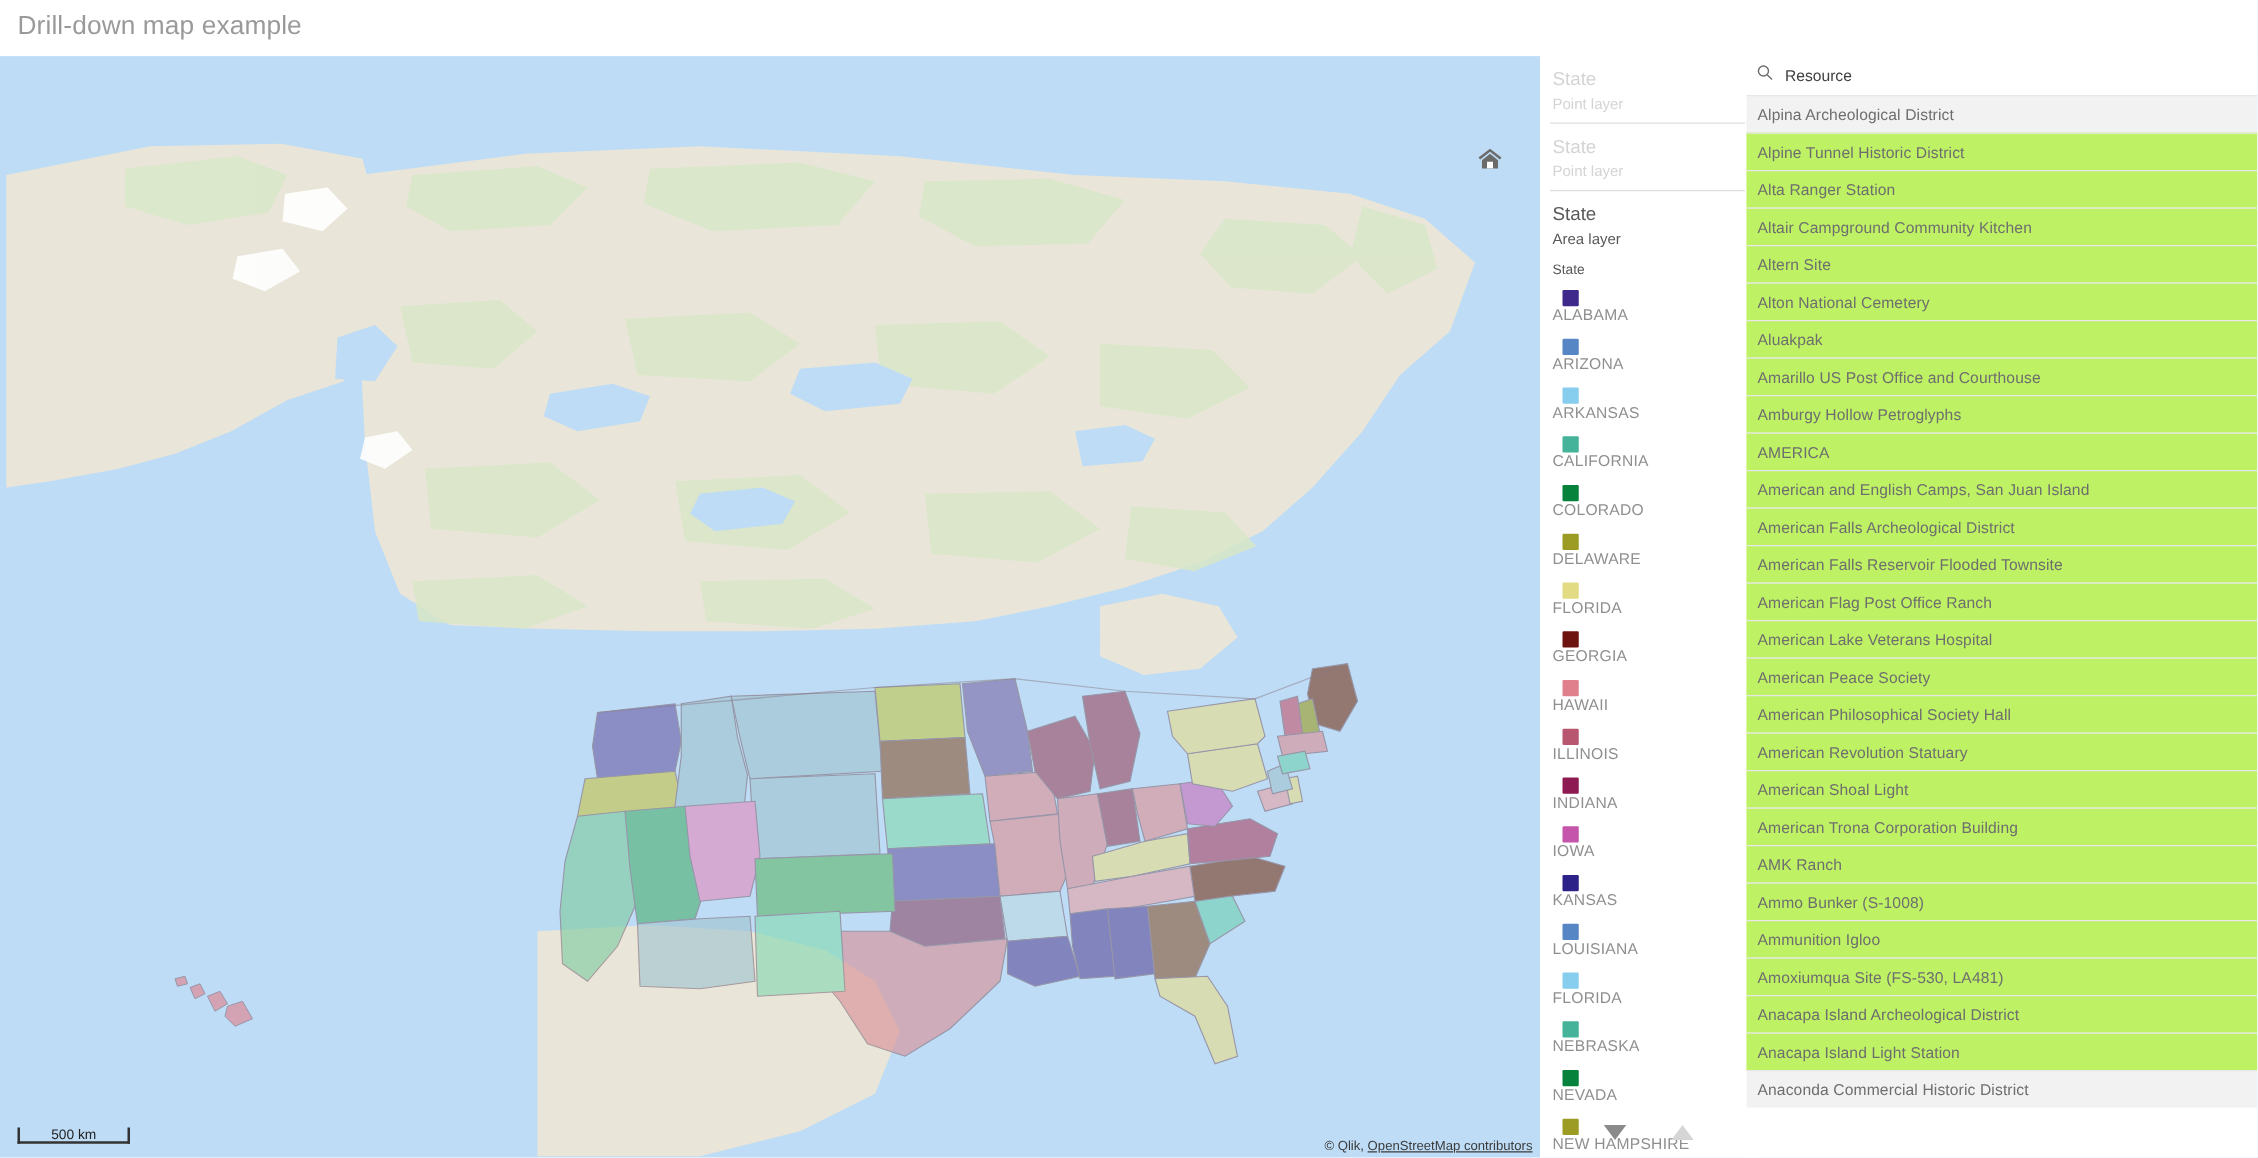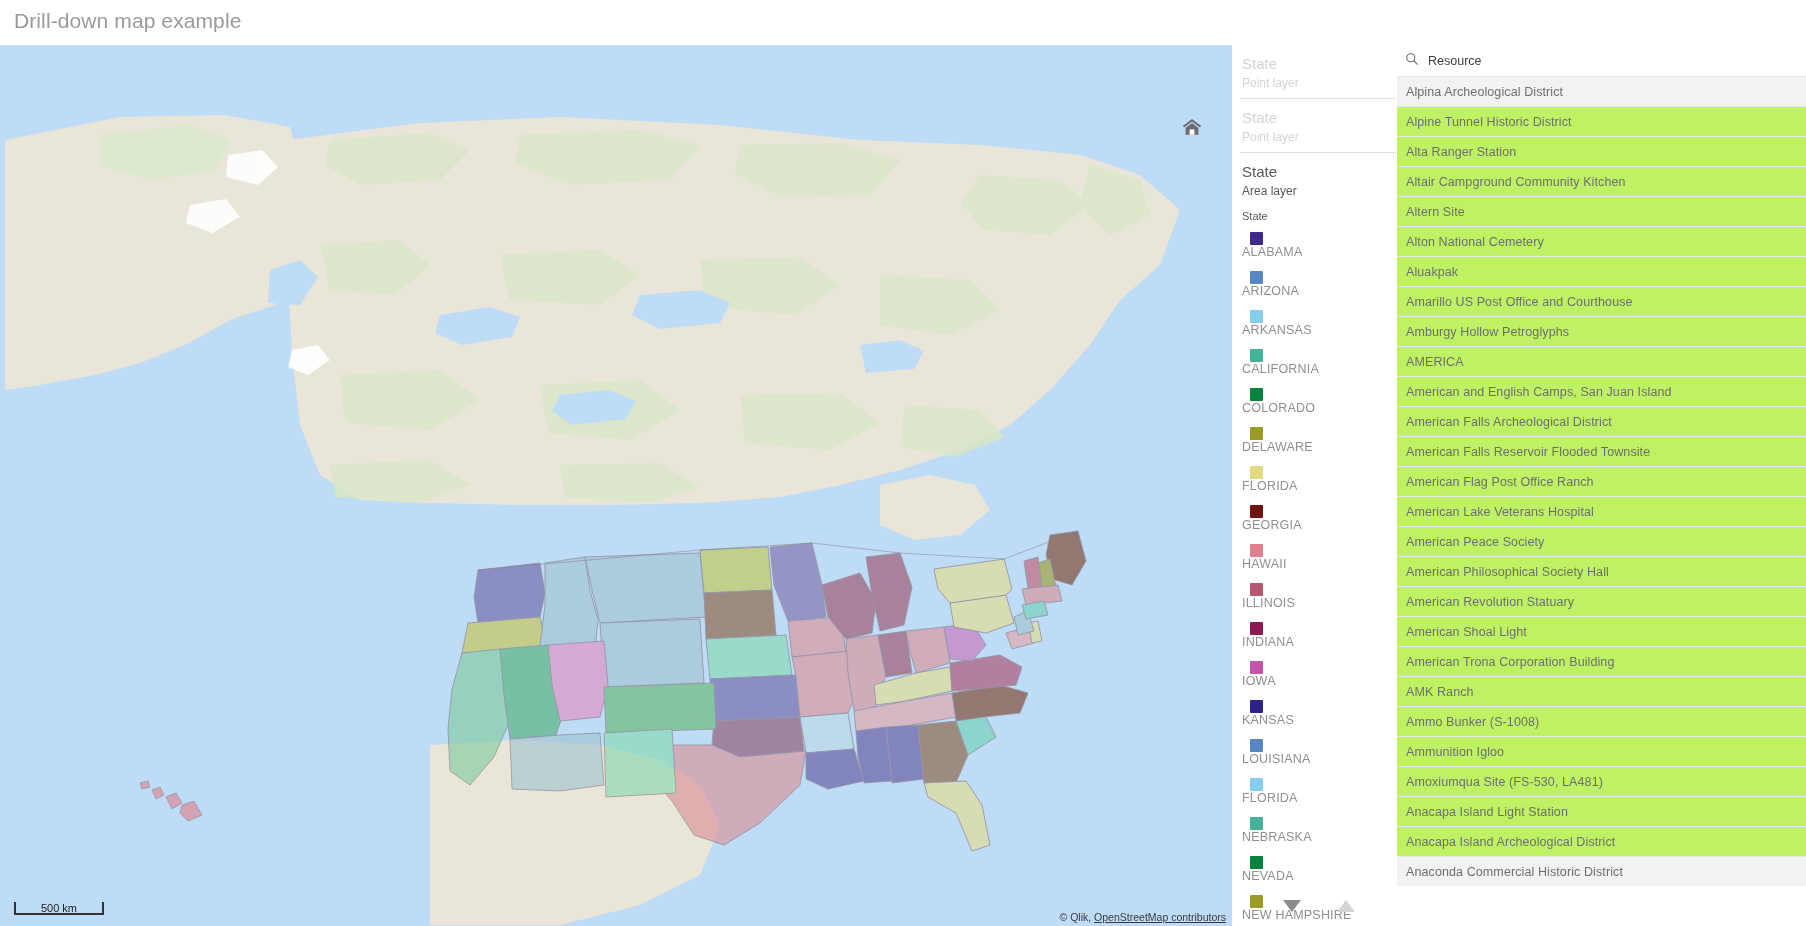--- a/index.html
+++ b/index.html
@@ -450,19 +450,19 @@
         <div class="resource-row">American Lake Veterans Hospital</div>
         <div class="resource-row">American Peace Society</div>
         <div class="resource-row">American Philosophical Society Hall</div>
         <div class="resource-row">American Revolution Statuary</div>
         <div class="resource-row">American Shoal Light</div>
         <div class="resource-row">American Trona Corporation Building</div>
         <div class="resource-row">AMK Ranch</div>
         <div class="resource-row">Ammo Bunker (S-1008)</div>
         <div class="resource-row">Ammunition Igloo</div>
         <div class="resource-row">Amoxiumqua Site (FS-530, LA481)</div>
+        <div class="resource-row">Anacapa Island Archeological District</div>
         <div class="resource-row">Anacapa Island Light Station</div>
-        <div class="resource-row">Anacapa Island Archeological District</div>
         <div class="resource-row hl">Anaconda Commercial Historic District</div>
       </div>
   </div>
 
 </div>
 
 </body></html>

